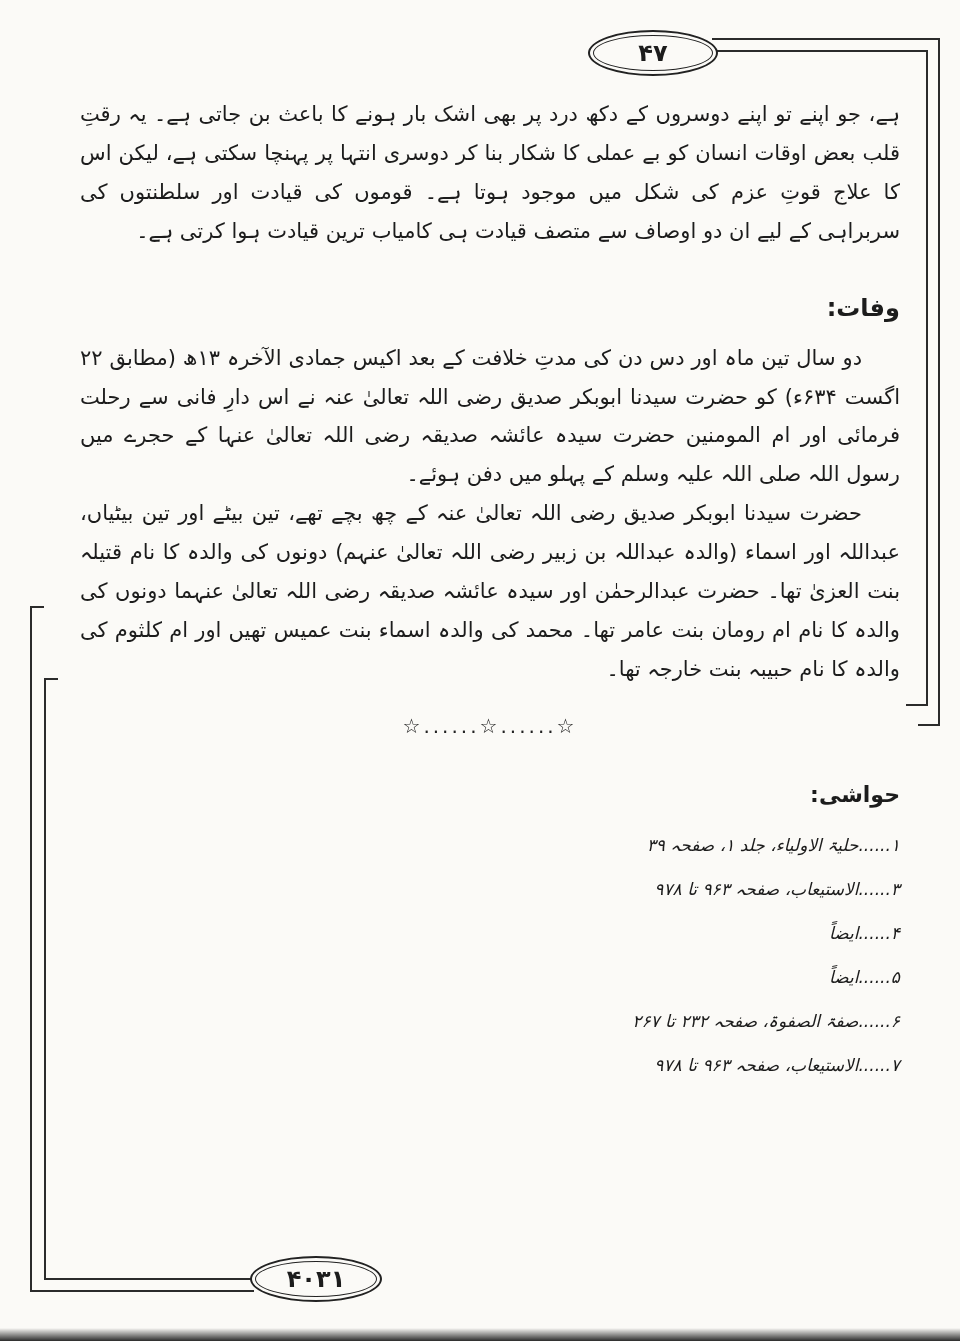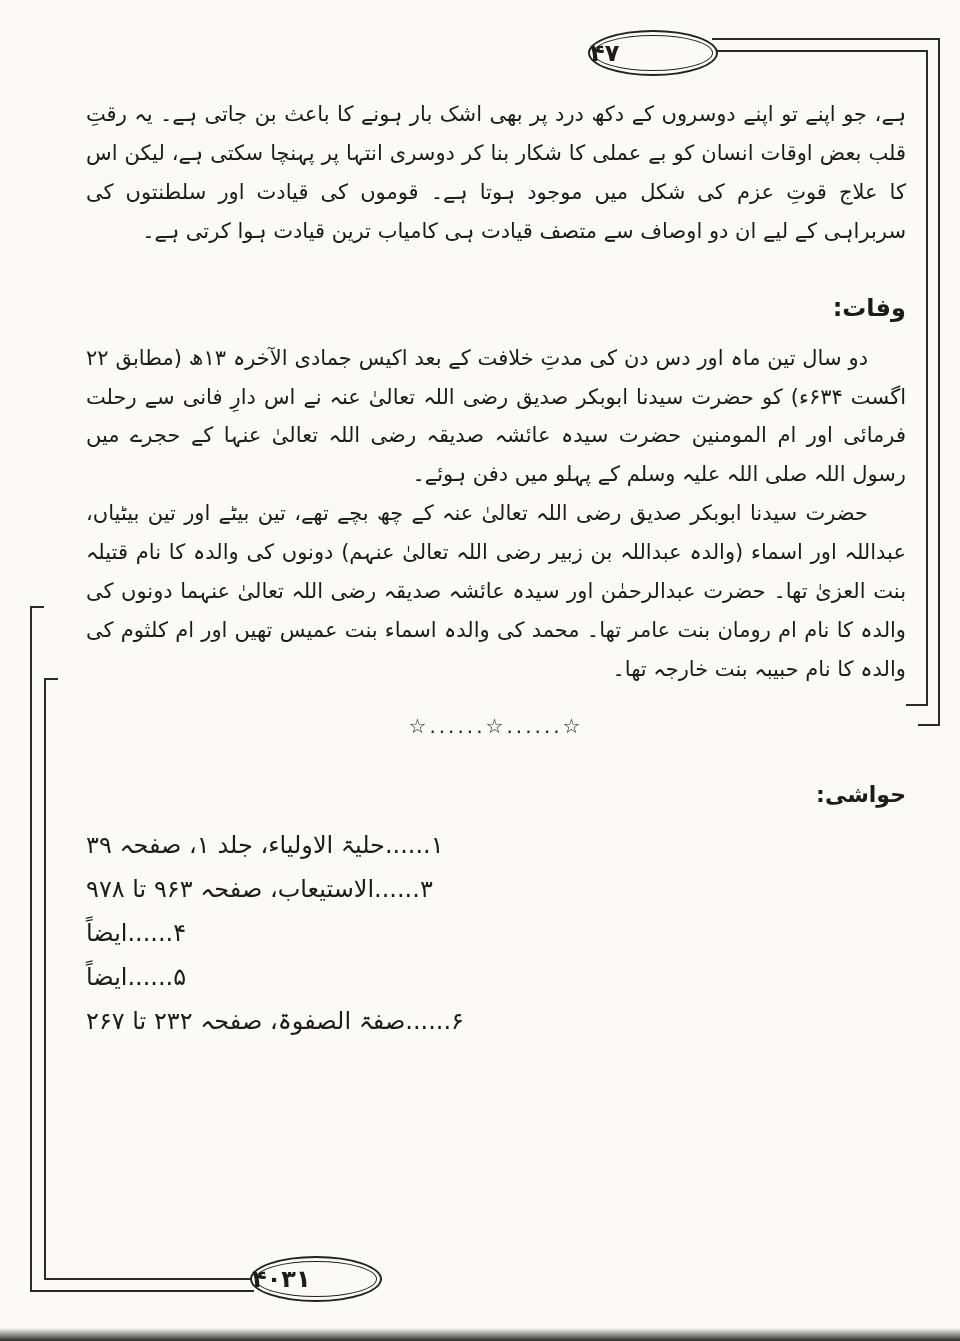--- a/index.html
+++ b/index.html
@@ -13,55 +13,55 @@
   }
   .page {
     position:absolute; inset:0;
     background:#fbfaf7;
   }
   .line { position:absolute; background:#2b2b2b; }
   .oval {
     position:absolute;
     border:2px solid #222;
     border-radius:50%;
-    display:flex; align-items:center; 
+    display:flex; align-items:center; justify-content:center;
     background:#fbfaf7;
   }
   .oval .inner {
     position:absolute; inset:3px;
     border:1px solid #222; border-radius:50%;
   }
   .oval span {
     position:relative;
     font-weight:bold; font-size:24px;
     direction:rtl;
   }
   .content {
-    position:absolute; top:95px; right:54px; width:820px;
+    position:absolute; top:95px; right:60px; width:820px;
     direction:rtl;
     text-align:justify;
     font-size:21px;
     line-height:1.85;
   }
   .para { text-align:justify; }
   .indent { text-indent:38px; }
   h2 {
     font-size:24px; font-weight:bold;
     margin:36px 0 8px; text-align:right;
   }
   .stars {
     text-align:center; font-size:20px;
     letter-spacing:3px; margin-top:20px;
     direction:ltr; color:#222;
   }
   .hawashi-heading { font-size:22px; margin-top:30px; }
   .footnotes { margin-top:4px; }
   .footnote {
-    text-align:left; font-size:24px;
-    line-height:30px; margin-top:14px;
+    text-align:right; font-size:17px;
+    line-height:30px; margin-top:14px;font-style:italic;
   }
   .scan-edge {
     position:absolute; left:0; bottom:0; width:100%; height:13px;
     background:linear-gradient(to bottom, rgba(60,60,60,0), #2b2b2b);
   }
 </style>
 </head>
 <body>
 
 <div class="page">
@@ -102,19 +102,20 @@
     <div class="stars">☆......☆......☆</div>
 
     <h2 class="hawashi-heading">حواشی:</h2>
 
     <div class="footnotes">
       <div class="footnote">۱......حلیۃ الاولیاء، جلد ۱، صفحہ ۳۹</div>
       <div class="footnote">۳......الاستیعاب، صفحہ ۹۶۳ تا ۹۷۸</div>
       <div class="footnote">۴......ایضاً</div>
       <div class="footnote">۵......ایضاً</div>
       <div class="footnote">۶......صفۃ الصفوۃ، صفحہ ۲۳۲ تا ۲۶۷</div>
+      <div class="footnote">۷......الاستیعاب، صفحہ ۹۶۳ تا ۹۷۸</div>
     </div>
 
   </div>
 
   <div class="scan-edge"></div>
 
 </div>
 
 </body></html>

